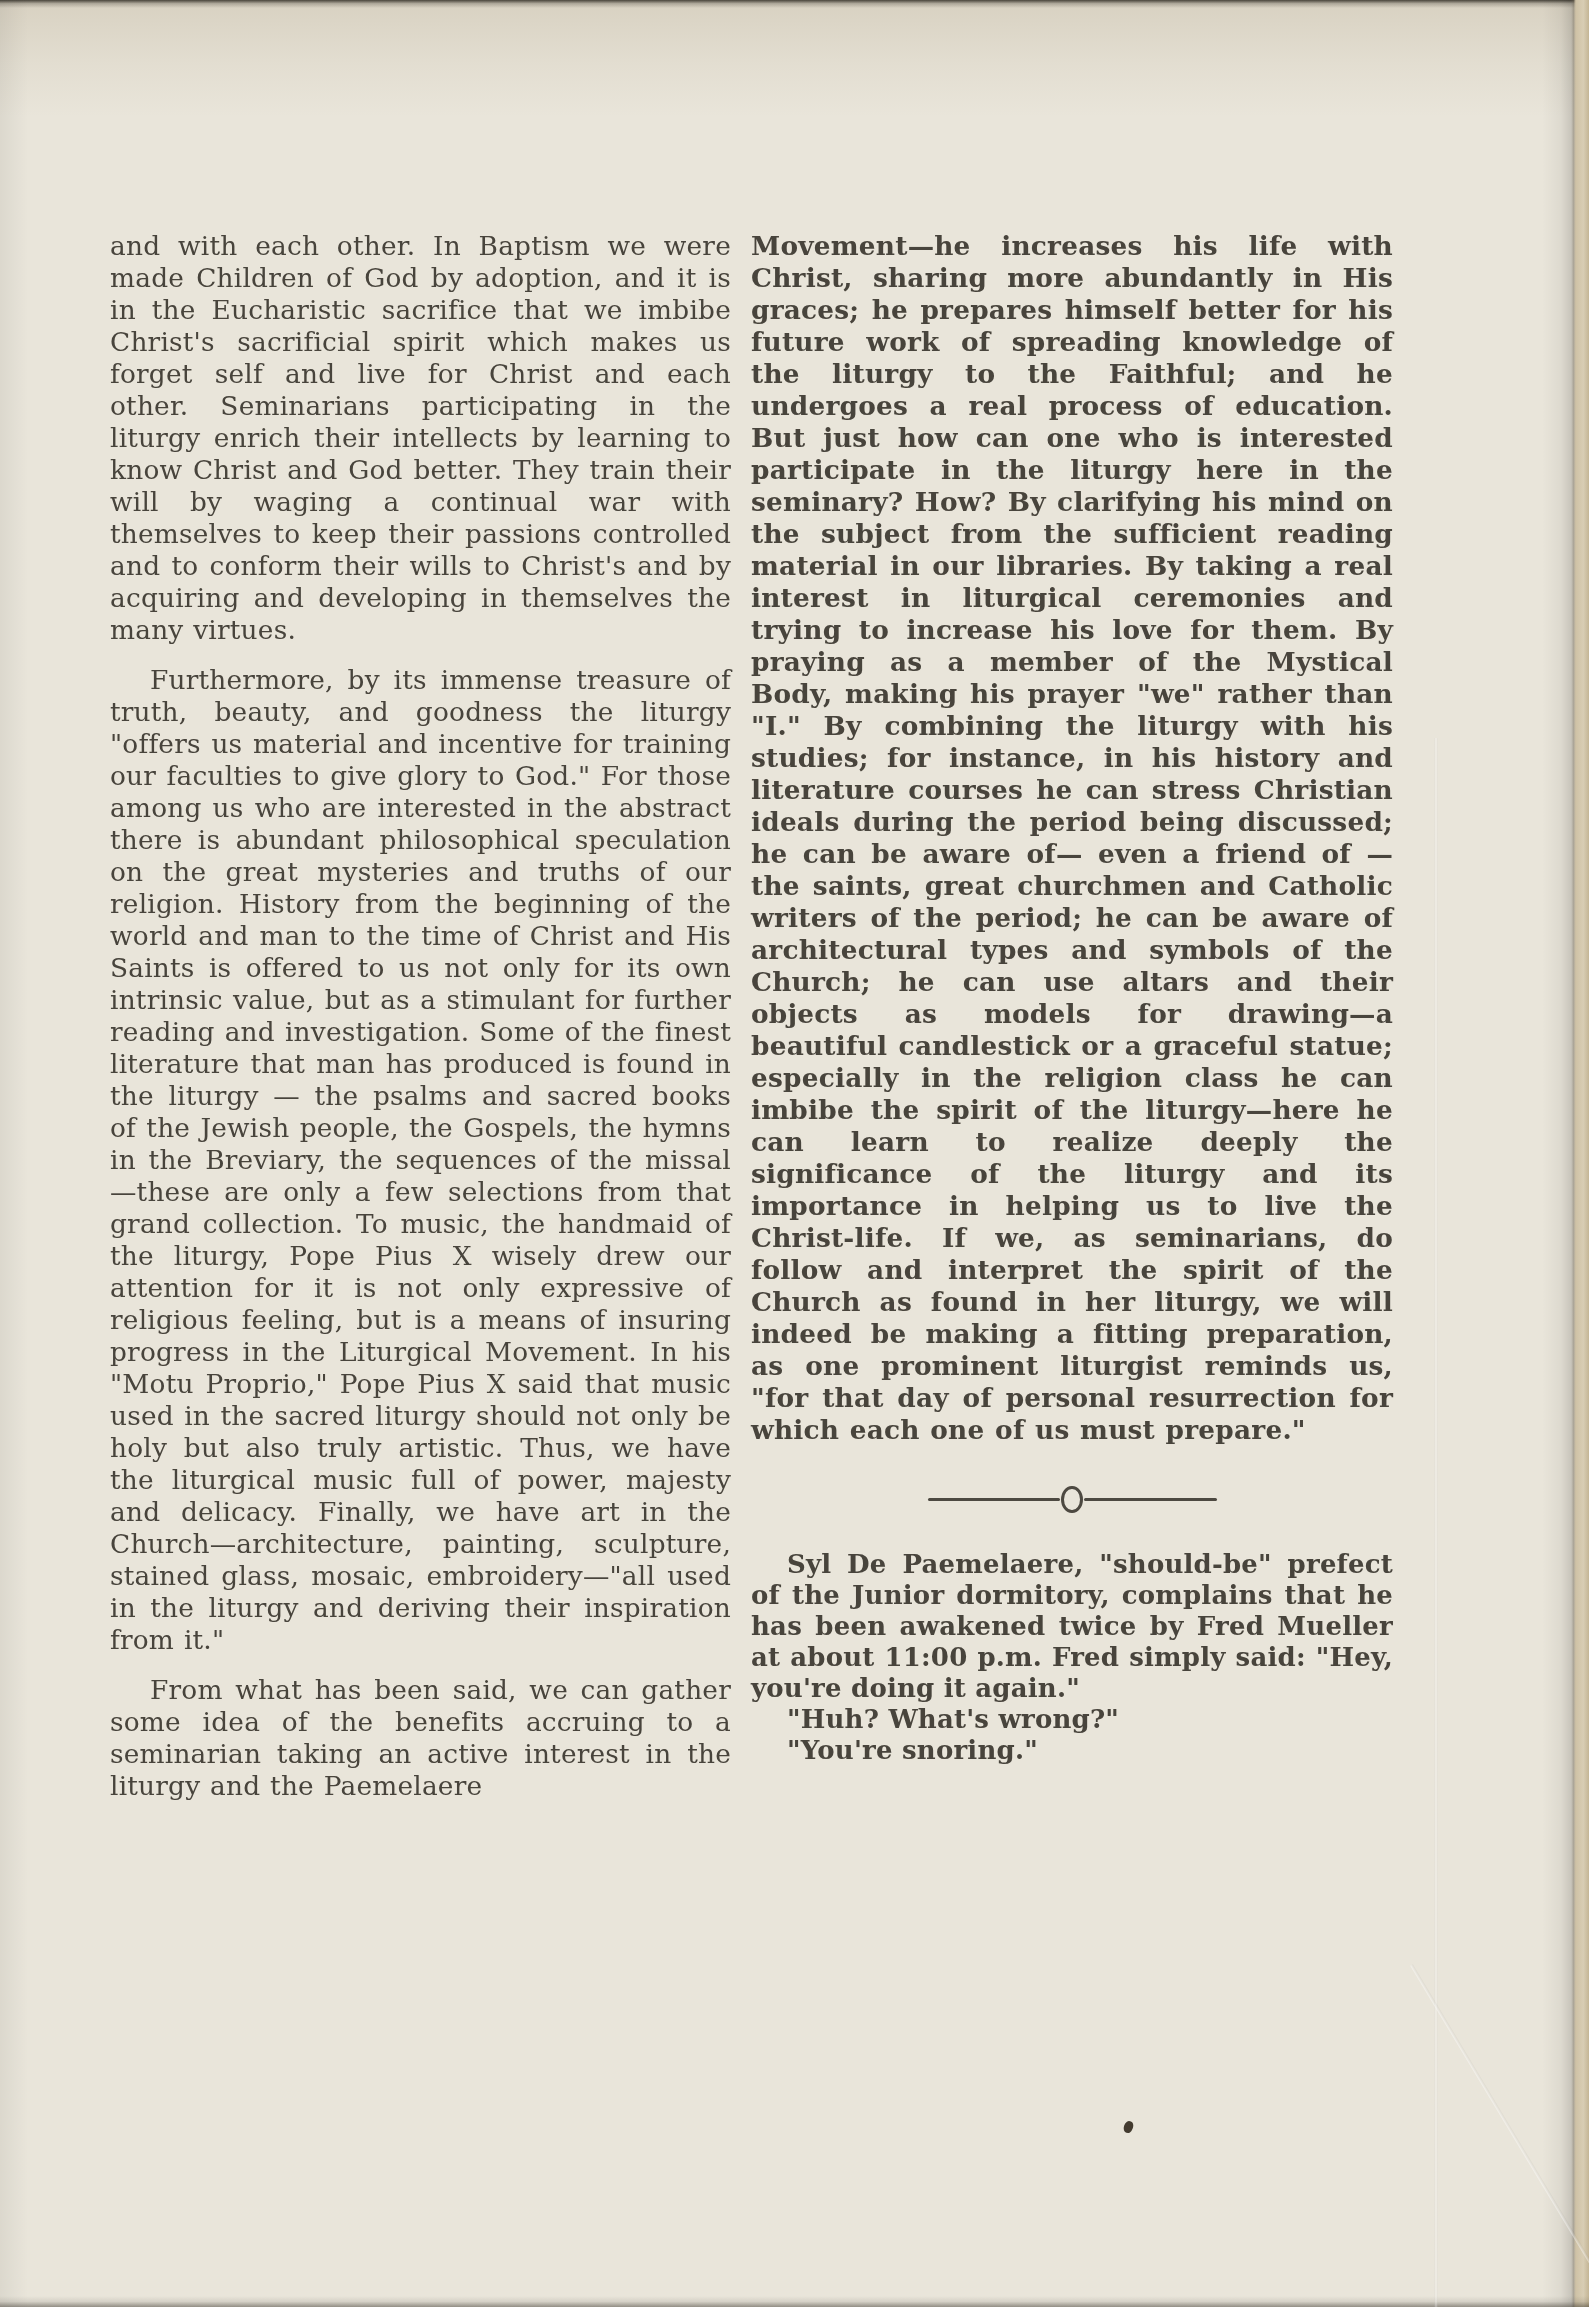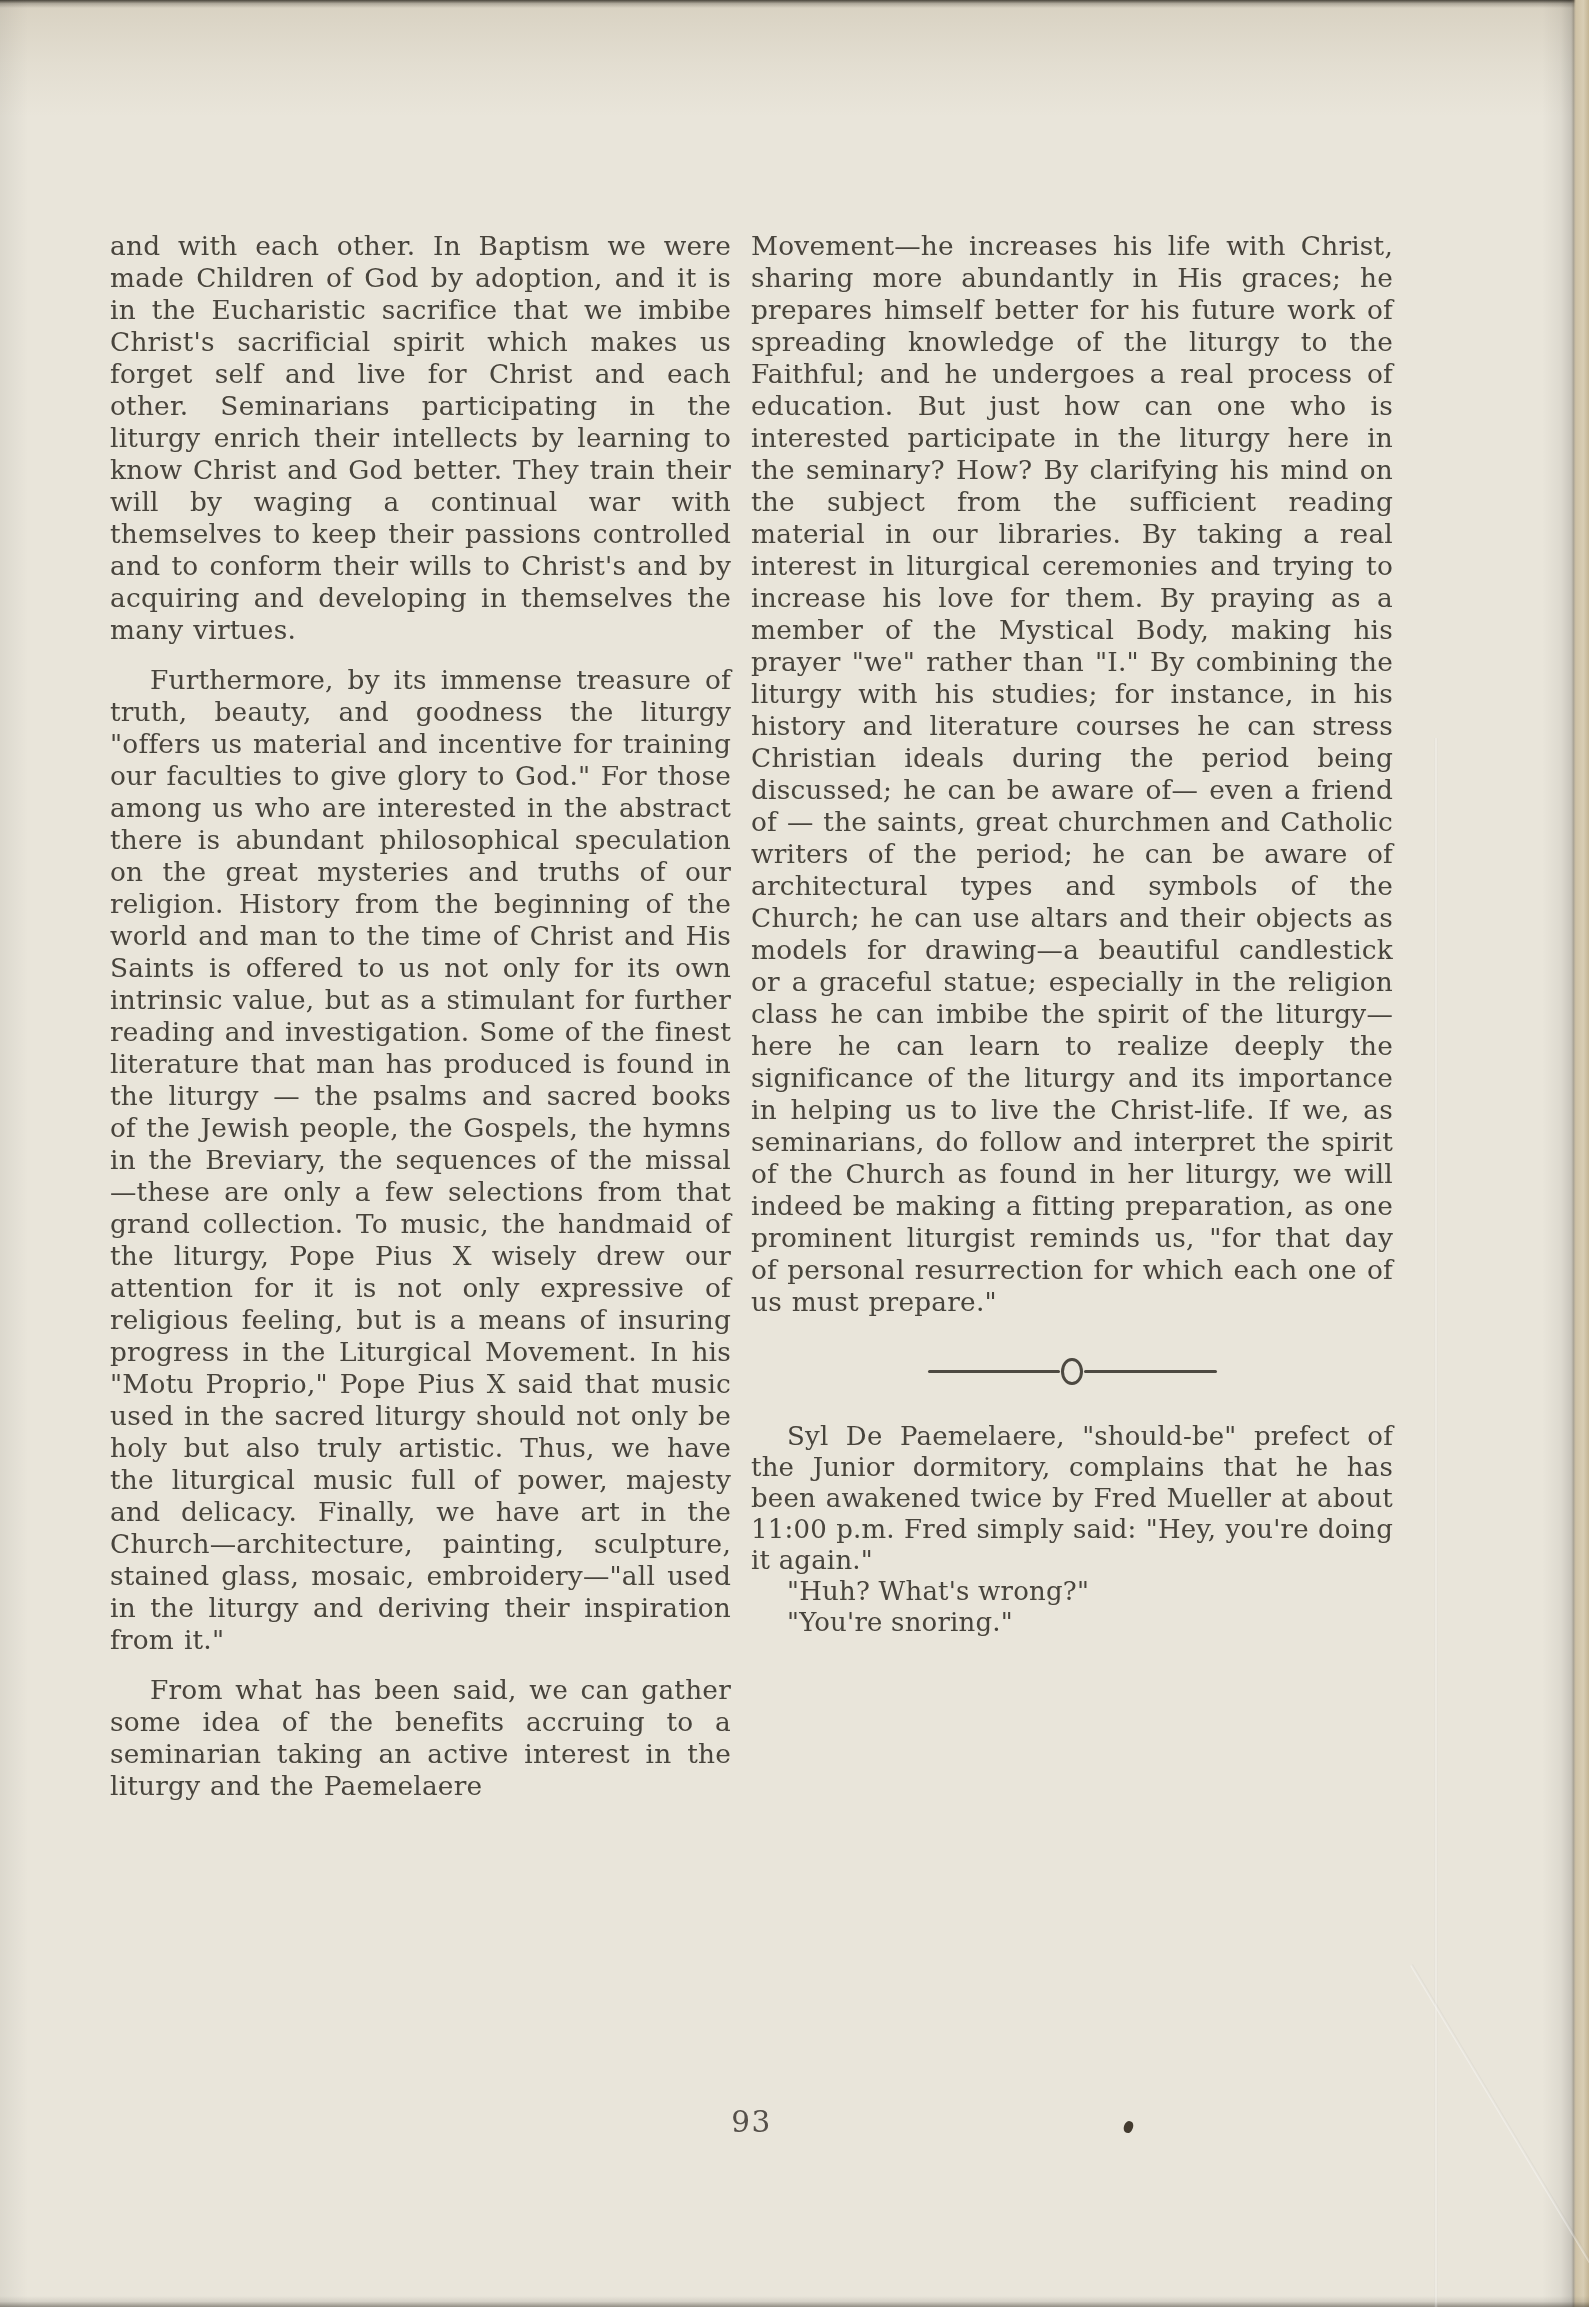--- a/index.html
+++ b/index.html
@@ -68,21 +68,21 @@
     background:#342c21;border-radius:50% 45% 50% 48%;
     transform:rotate(18deg);opacity:.92;
   }
   
   .content{
     position:absolute;left:110px;top:230px;width:1283px;
     display:flex;gap:20px;
   }
   .col{min-width:0;}
   .col-left{width:621px;}
-  .col-right{width:642px;}
+  .col-right{width:642px;font-weight:bold;}
   p.body-text{
     margin:0;
     font-size:26.4px;line-height:32px;
     text-align:justify;
     letter-spacing:0.2px;
     word-spacing:1.2px;
     hyphens:auto;-webkit-hyphens:auto;
   }
   p.indent{text-indent:40px;margin-top:18px;}
   p.noindent{text-indent:0;}
@@ -144,16 +144,15 @@
         <span class="divider-line"></span>
       </div>
 
       <p class="anecdote anecdote-first">Syl De Paemelaere, "should-be" prefect of the Junior dormitory, complains that he has been awakened twice by Fred Mueller at about 11:00 p.m. Fred simply said: "Hey, you're doing it again."</p>
       <p class="anecdote dialog">"Huh? What's wrong?"</p>
       <p class="anecdote dialog">"You're snoring."</p>
     </div>
 
   </div>
 
-  <div class="page-number">93</div>
 
 </div>
 
 
 </body></html>

